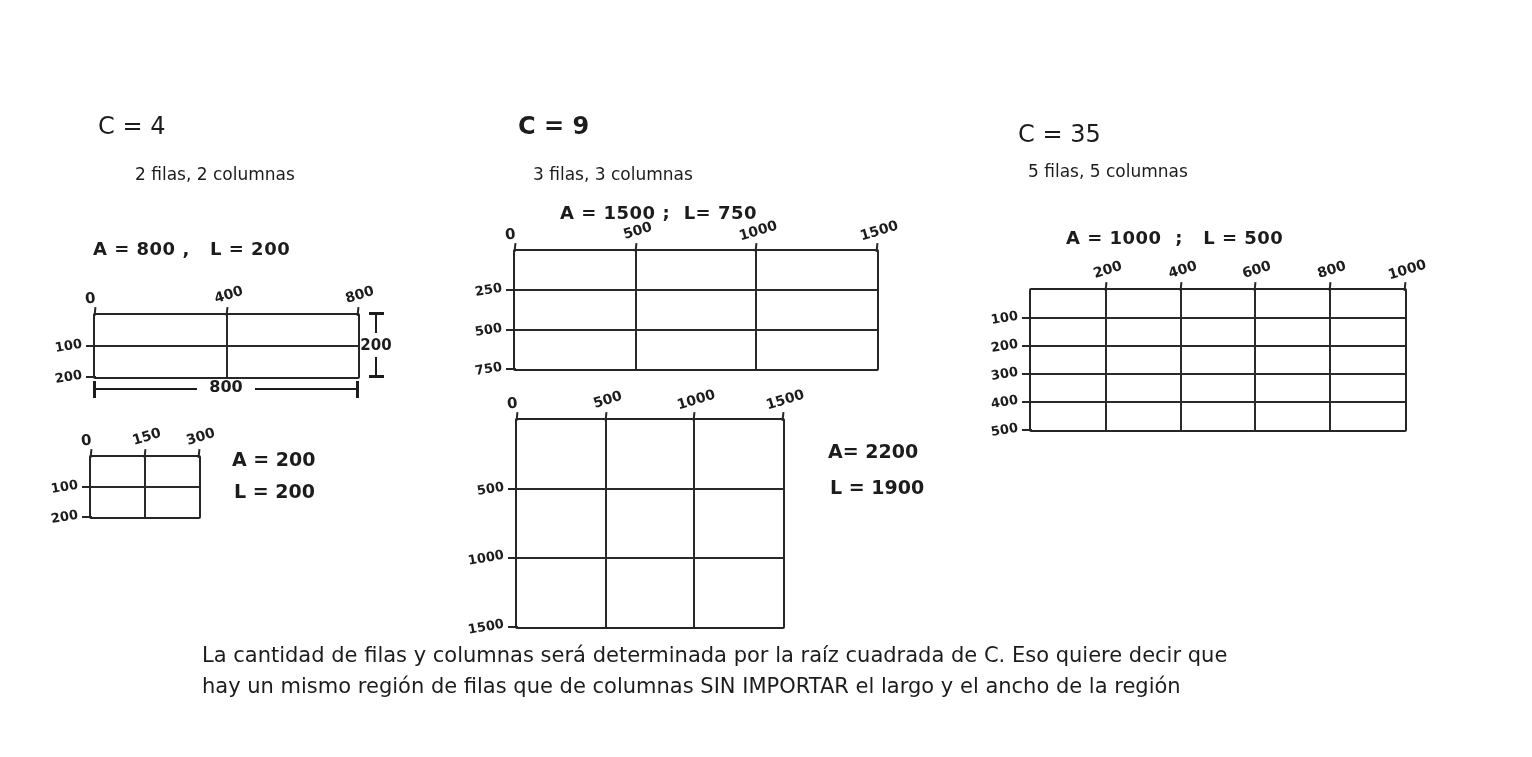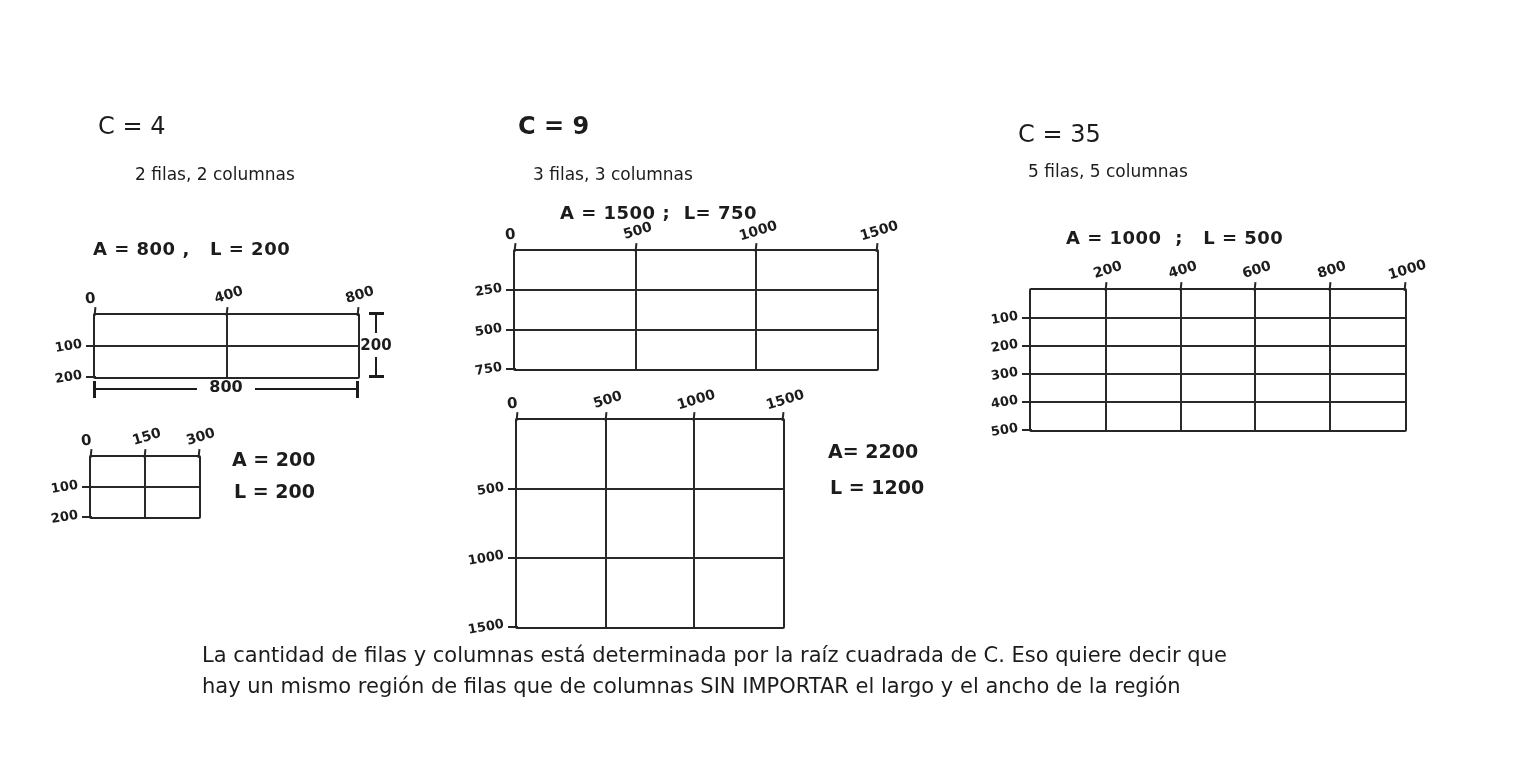--- a/index.html
+++ b/index.html
@@ -131,21 +131,21 @@
       <div class="ttick" style="left: 100%;"></div>
       <span class="tlabel" style="left: 100%;">1500</span>
       <div class="ltick" style="top: 33.33%;"></div>
       <span class="llabel" style="top: 33.33%;">500</span>
       <div class="ltick" style="top: 66.67%;"></div>
       <span class="llabel" style="top: 66.67%;">1000</span>
       <div class="ltick" style="top: 100%;"></div>
       <span class="llabel" style="top: 100%;">1500</span>
     </div>
   <div class="side-label" style="left:828px; top:440px;">A= 2200</div>
-  <div class="side-label" style="left:830px; top:476px;">L = 1200</div>
+  <div class="side-label" style="left:830px; top:476px;">L = 1900</div>
 
   <div class="c-label" style="left:1018px; top:120px;">C = 35</div>
   <div class="dims-label" style="left:1028px; top:161px;">5 filas, 5 columnas</div>
   <div class="params-label" style="left:1020px; top:227px;margin-left:46px;">A = 1000&nbsp; ;&nbsp;&nbsp; L = 500</div>
 
   <div class="grid-box" style="left:1029px; top:288px; width:374px; height:140px;">
       <div class="vline" style="left: 20%;"></div>
       <div class="vline" style="left: 40%;"></div>
       <div class="vline" style="left: 60%;"></div>
       <div class="vline" style="left: 80%;"></div>
@@ -168,16 +168,16 @@
       <div class="ltick" style="top: 40%;"></div>
       <span class="llabel" style="top: 40%;">200</span>
       <div class="ltick" style="top: 60%;"></div>
       <span class="llabel" style="top: 60%;">300</span>
       <div class="ltick" style="top: 80%;"></div>
       <span class="llabel" style="top: 80%;">400</span>
       <div class="ltick" style="top: 100%;"></div>
       <span class="llabel" style="top: 100%;">500</span>
     </div>
 
-  <div class="footer-line" style="top:643px;">La cantidad de filas y columnas está determinada por la raíz cuadrada de C. Eso quiere decir que</div>
+  <div class="footer-line" style="top:643px;">La cantidad de filas y columnas será determinada por la raíz cuadrada de C. Eso quiere decir que</div>
   <div class="footer-line" style="top:674px;">hay un mismo región de filas que de columnas SIN IMPORTAR el largo y el ancho de la región</div>
 
 </div>
 
 </body></html>

